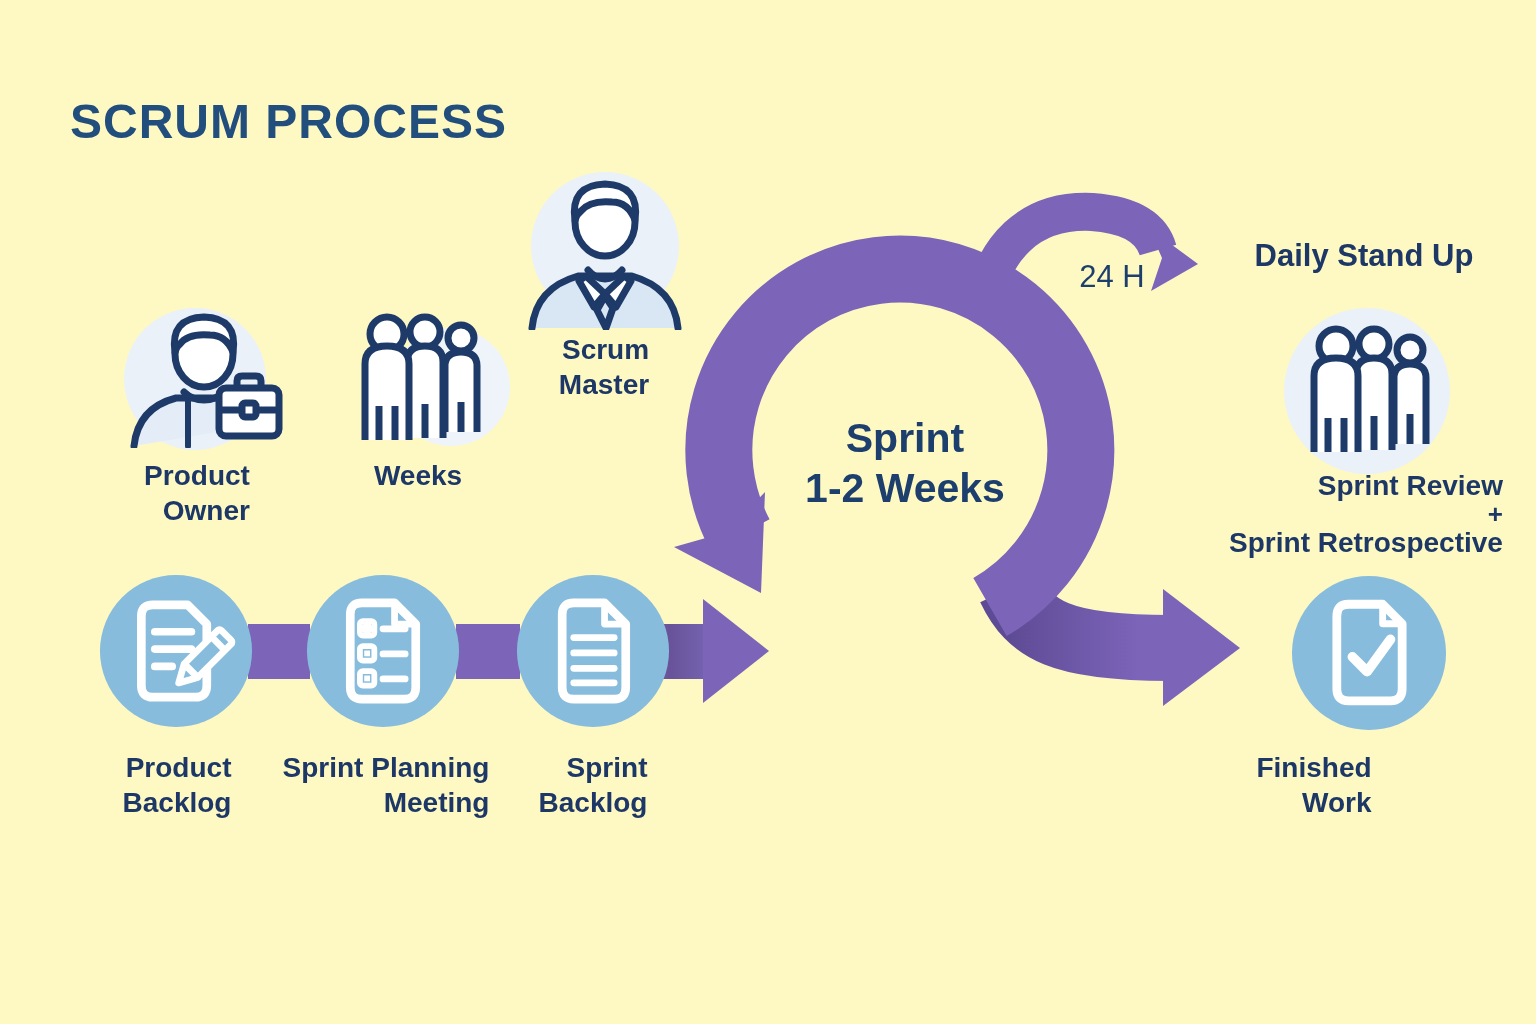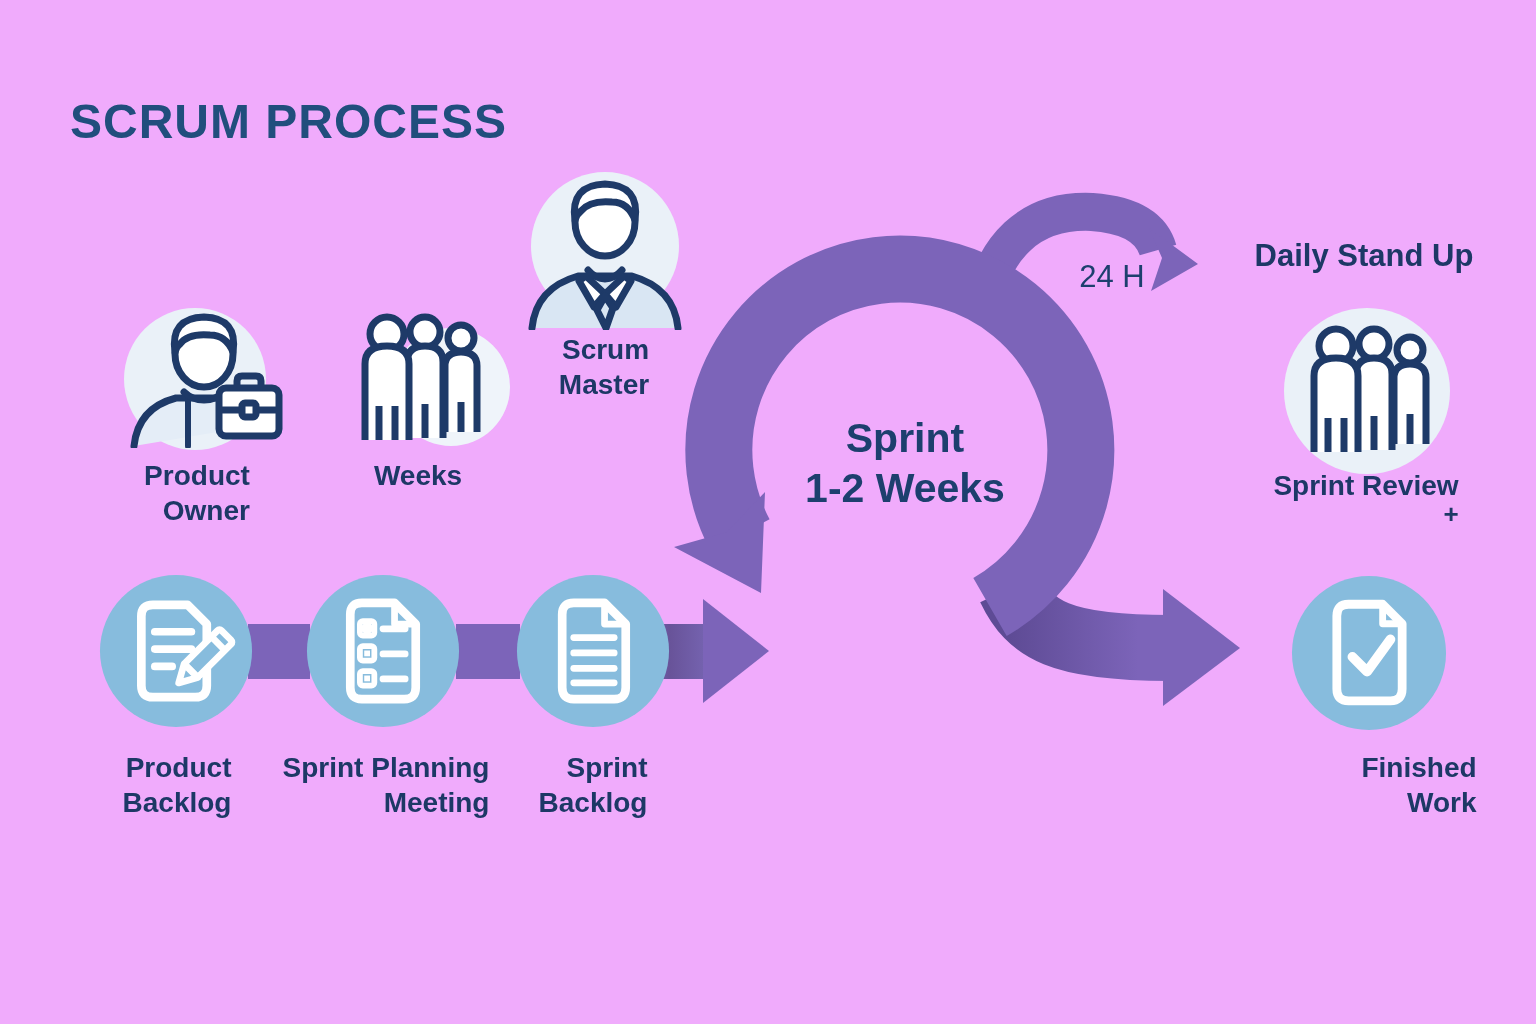--- a/index.html
+++ b/index.html
@@ -1,17 +1,17 @@
 <!DOCTYPE html>
 <html><head>
 <meta charset="utf-8">
 <style>
   html,body{margin:0;padding:0;background:#ffffff;}
   #stage{
-    position:relative;width:1536px;height:1024px;background:#f0abfc;
+    position:relative;width:1536px;height:1024px;background:#fef9c3;
     overflow:hidden;font-family:"Liberation Sans",sans-serif;
   }
   .abs{position:absolute;}
   .lbl{
     position:absolute;transform:translateX(-50%);text-align:right;
     font-weight:bold;color:#1D3866;line-height:35px;font-size:28px;
     white-space:nowrap;
   }
   .lbl div{white-space:nowrap;}
   .pale{
@@ -220,35 +220,36 @@
     <div>1-2 Weeks</div>
   </div>
 
   <div id="daily-cycle-label" style="z-index:4;">24 H</div>
 
   <div id="daily-standup-label" style="z-index:4;">Daily Stand Up</div>
 
   <div class="lbl" id="review-label" style="left:1366px;top:470px;z-index:4;">
     <div>Sprint Review</div>
     <div class="plus">+</div>
+    <div>Sprint Retrospective</div>
   </div>
 
   <div class="lbl" style="left:177px;top:750px;z-index:4;">
     <div>Product</div>
     <div>Backlog</div>
   </div>
 
   <div class="lbl" style="left:386px;top:750px;z-index:4;">
     <div>Sprint Planning</div>
     <div>Meeting</div>
   </div>
 
   <div class="lbl" style="left:593px;top:750px;z-index:4;">
     <div>Sprint</div>
     <div>Backlog</div>
   </div>
 
-  <div class="lbl" style="left:1419px;top:750px;z-index:4;">
+  <div class="lbl" style="left:1314px;top:750px;z-index:4;">
     <div>Finished</div>
     <div>Work</div>
   </div>
 
 </div>
 
 </body></html>

